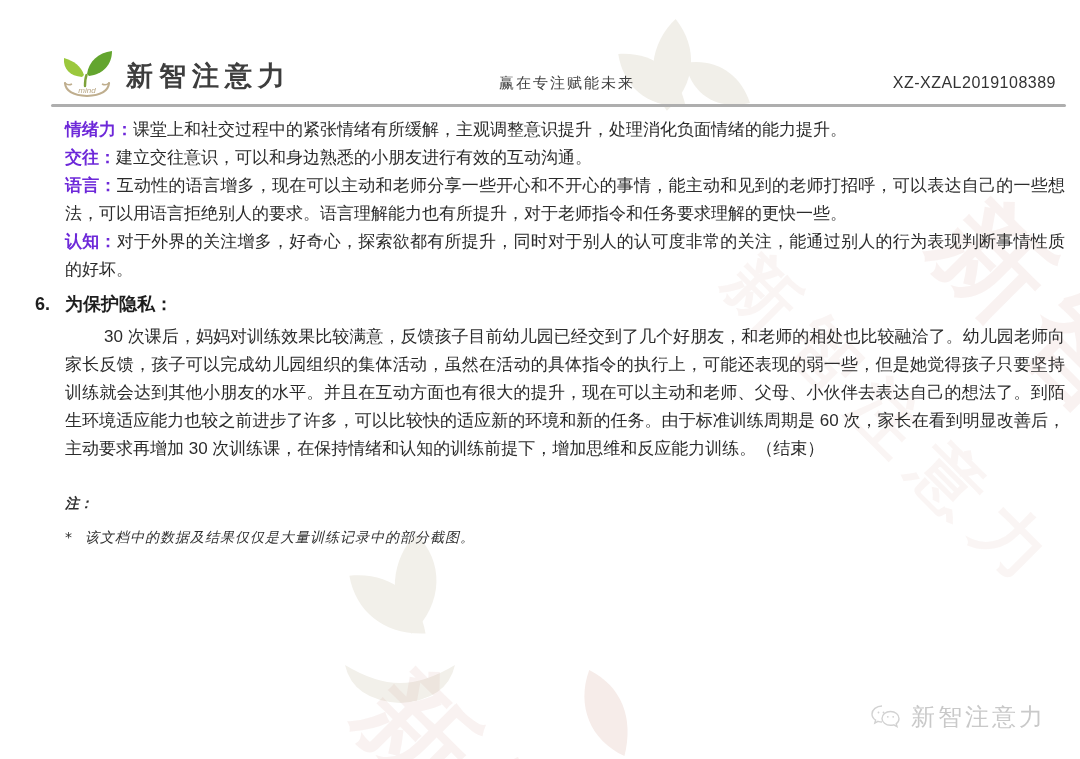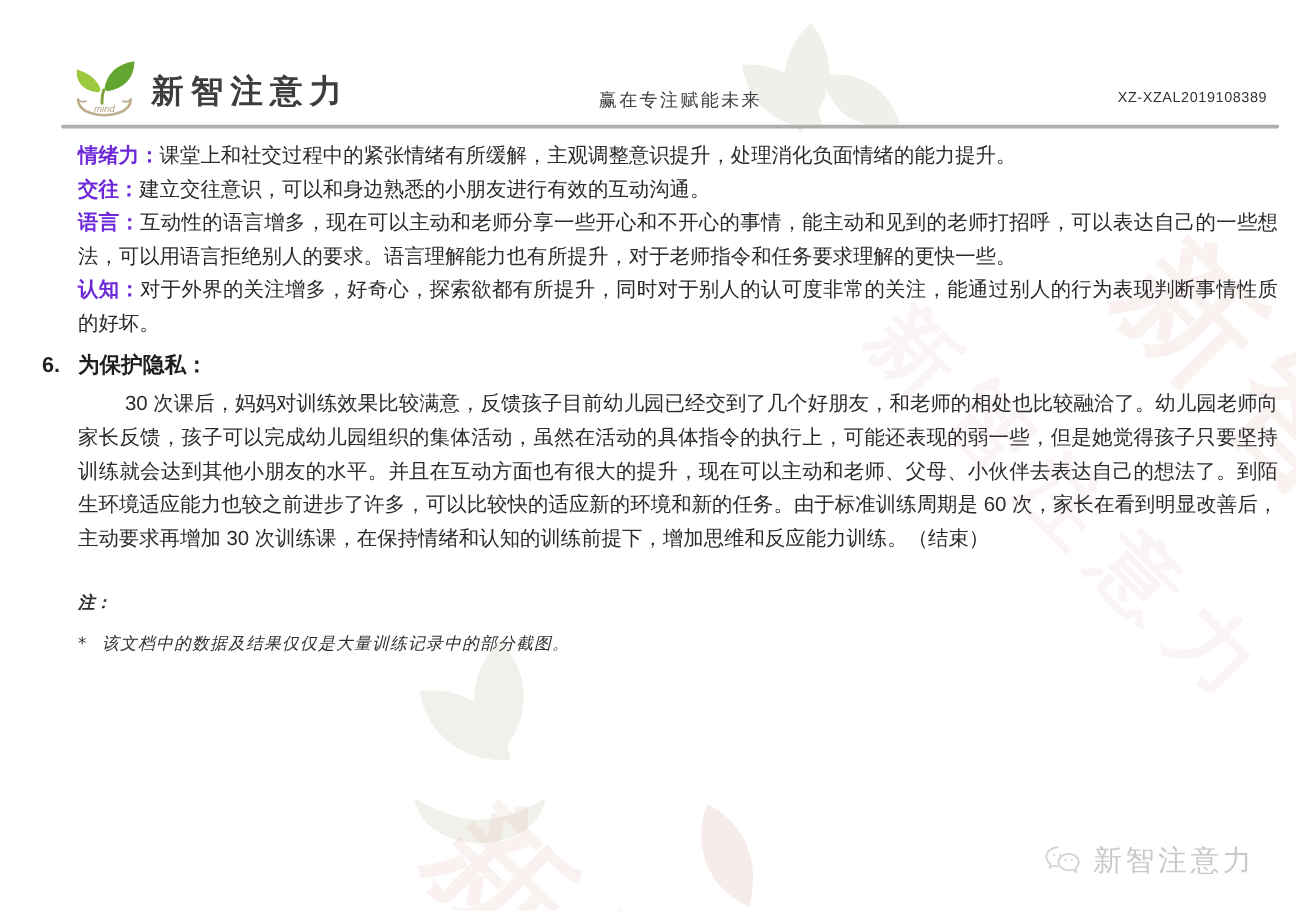--- a/index.html
+++ b/index.html
@@ -27,21 +27,21 @@
   .logo-mark { width:66px; height:58px; }
   .logo-text {
     font-size:27px; font-weight:bold; color:#3d3d3d;
     letter-spacing:6px; margin-left:6px; margin-top:10px;
   }
   .slogan {
     position:absolute; left:483px; top:74px; font-size:15px; color:#3f3f3f;
     letter-spacing:2px; display:flex; 
   }
   .doc-code {
-    position:absolute; right:40px; top:74px; font-size:12px; color:#333;
+    position:absolute; right:40px; top:74px; font-size:16px; color:#333;
     letter-spacing:0.5px;
   }
   .header-rule {
     position:absolute; left:35px; right:30px; top:104px; height:3px;
     background:#aeaeae; border-radius:2px;
   }
 
   
   .content {
     position:absolute; left:65px; top:116px; width:1000px;

